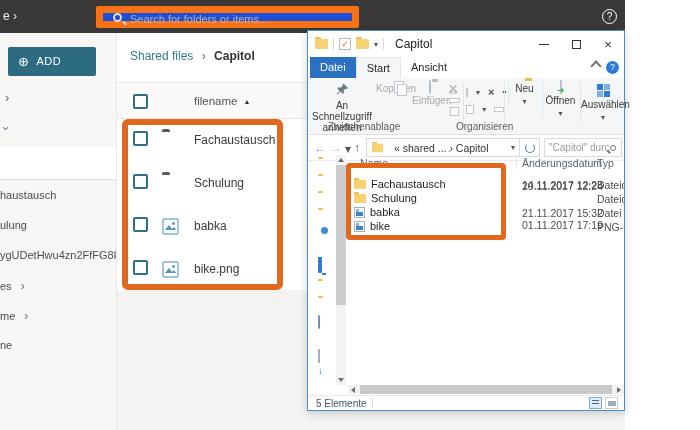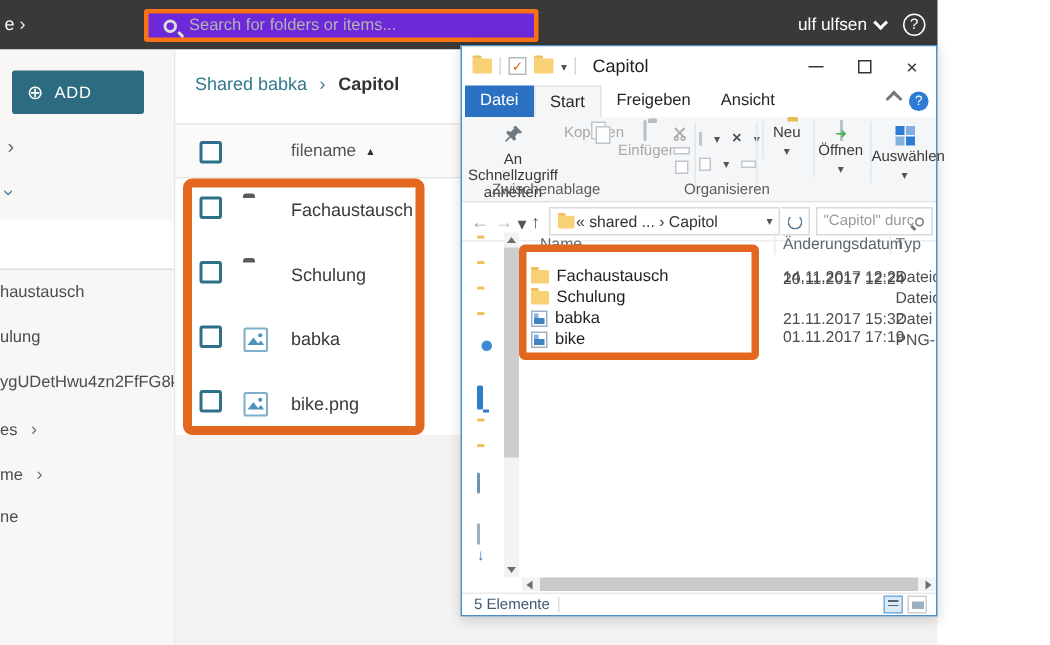--- a/index.html
+++ b/index.html
@@ -7,22 +7,22 @@
               font-family:"Liberation Sans","DejaVu Sans",sans-serif; }
   #stage { position:relative; width:700px; height:430px; background:#fff; }
 
   
   #webapp { position:absolute; left:0; top:0; width:625px; height:430px; background:#fff; }
 
   
   #topbar { position:absolute; left:0; top:0; width:625px; height:33px; background:#3a3938; }
   .tb-crumb { position:absolute; left:3px; top:9px; color:#f2f2f0; font-size:12px; }
   .tb-search { position:absolute; left:96px; top:6px; width:263px; height:22px;
-               background:#6d28d9; border:3px solid #f97316; border-radius:2px;
-               display:flex; align-items:center; cursor:text; }
+               background:#1d4ed8; border:7px solid #f97316; border-radius:2px;
+               display:flex; align-items:flex-start; cursor:text; }
   .mag { width:9px; height:9px; border:2px solid #dcdcda; border-radius:50%;
          position:relative; margin:0 8px 0 10px; flex:0 0 auto; }
   .mag::after { content:""; position:absolute; left:7px; top:7px; width:5px; height:2px;
                 background:#dcdcda; transform:rotate(45deg); border-radius:1px; }
   .tb-ph { color:#b3b3b1; font-size:11px; }
   .tb-user { position:absolute; left:532px; top:0; height:33px; display:flex; align-items:center;
              gap:7px; color:#fff; font-size:11.5px; cursor:pointer; }
   .chev-dn { width:7px; height:7px; border-left:2px solid #fff; border-bottom:2px solid #fff;
              transform:rotate(-45deg) translateY(-2px); }
   .help-cir { position:absolute; left:602px; top:9px; width:15px; height:15px; border:1.5px solid #fff;
@@ -151,21 +151,21 @@
             grid-template-columns:6px 6px; grid-template-rows:6px 6px; gap:1px; }
   .ic-sel span { background:#7fb0e0; }
   .ic-sel span:nth-child(1),.ic-sel span:nth-child(4) { background:#2f7cd6; }
 
   
   #xaddr { position:absolute; left:0; top:104px; width:100%; height:26px; background:#fff;
            border-bottom:1px solid #ededed; }
   .nav-ar { position:absolute; top:0; height:26px; line-height:26px; font-size:12px; cursor:pointer; }
   .addr-box { position:absolute; left:58px; top:3px; width:154px; height:19px; background:#fff;
               border:1px solid #d9d9d9; display:flex; align-items:center; padding:0 4px; cursor:text; }
-  .addr-txt { font-size:10.5px; color:#333; margin-left:0; white-space:nowrap; overflow:hidden; flex:1; }
+  .addr-txt { font-size:10.5px; color:#333; margin-left:10px; white-space:nowrap; overflow:hidden; flex:1; }
   .refresh { position:absolute; left:213px; top:3px; width:19px; height:19px; border:1px solid #d9d9d9;
              border-left:none; cursor:pointer; }
   .refresh::before { content:""; position:absolute; left:4px; top:4px; width:8px; height:8px;
              border:1.5px solid #5a7a94; border-radius:50%; border-top-color:transparent; }
   .search-box { position:absolute; left:236px; top:3px; width:78px; height:19px; background:#fff;
                 border:1px solid #d9d9d9; display:flex; align-items:center; padding:0 4px; cursor:text; }
   .search-txt { font-size:10px; color:#9a9a9a; white-space:nowrap; overflow:hidden; flex:1; }
   .mag-sm { width:6px; height:6px; border:1.5px solid #777; border-radius:50%; position:relative;
             flex:0 0 auto; margin-right:1px; }
   .mag-sm::after { content:""; position:absolute; left:-4px; top:5px; width:4px; height:1.5px;
@@ -240,42 +240,38 @@
 <div id="stage">
 
   <div id="webapp">
 
     <div id="topbar">
       <span class="tb-crumb">e ›</span>
       <div class="tb-search">
         <span class="mag"></span>
         <span class="tb-ph">Search for folders or items...</span>
       </div>
-      <div class="tb-user">
-        <span>ulf ulfsen</span>
-        <span class="chev-dn"></span>
-      </div>
       <span class="help-cir"></span>
     </div>
 
     <div id="sidebar">
       <span class="sb-chev1">›</span>
       <span class="sb-chev2">›</span>
       <div class="sb-selected"></div>
       <div class="sb-item" style="top:156px"><span>haustausch</span></div>
       <div class="sb-item" style="top:186px"><span>ulung</span></div>
       <div class="sb-item" style="top:216px"><span>ygUDetHwu4zn2FfFG8kylI850</span></div>
       <div class="sb-item" style="top:246px"><span>es</span><span class="c">›</span></div>
       <div class="sb-item" style="top:306px"><span>ne</span></div>
       <div class="sb-item" style="top:276px"><span>me</span><span class="c">›</span></div>
     </div>
 
     <div id="subhead">
       <div class="crumbs">
-        <span class="crumb-link">Shared babka</span>
+        <span class="crumb-link">Shared files</span>
         <span class="crumb-sep">›</span>
         <span class="crumb-cur">Capitol</span>
       </div>
     </div>
 
     <button id="addbtn">
       <span class="plus-ic"></span><span>ADD</span>
     </button>
 
     <div id="thead">
@@ -343,21 +339,20 @@
           </span>
         <span class="wbtn">
             <span class="ic-close"></span>
           </span>
       </div>
     </div>
 
     <div id="xtabs">
       <span class="xtab xtab-file">Datei</span>
       <span class="xtab xtab-active">Start</span>
-      <span class="xtab">Freigeben</span>
       <span class="xtab">Ansicht</span>
       <span class="ribbon-collapse"></span>
       <span class="xhelp"></span>
     </div>
 
     <div id="xribbon">
       <div class="rb-btn" style="left:2px;width:64px">
         <svg class="ic-pin" width="13" height="13" viewBox="0 0 16 16">
             <path d="M9.5 1l5.5 5.5-2.2 1-.8-.8-2.8 2.8.7 2.8-1.8 1-2.7-2.7-3.7 3.7-.9-.9 3.7-3.7L1.8 7l1-1.8 2.8.7 2.8-2.8-.8-.8z" fill="#6f7a80"></path>
           </svg>

